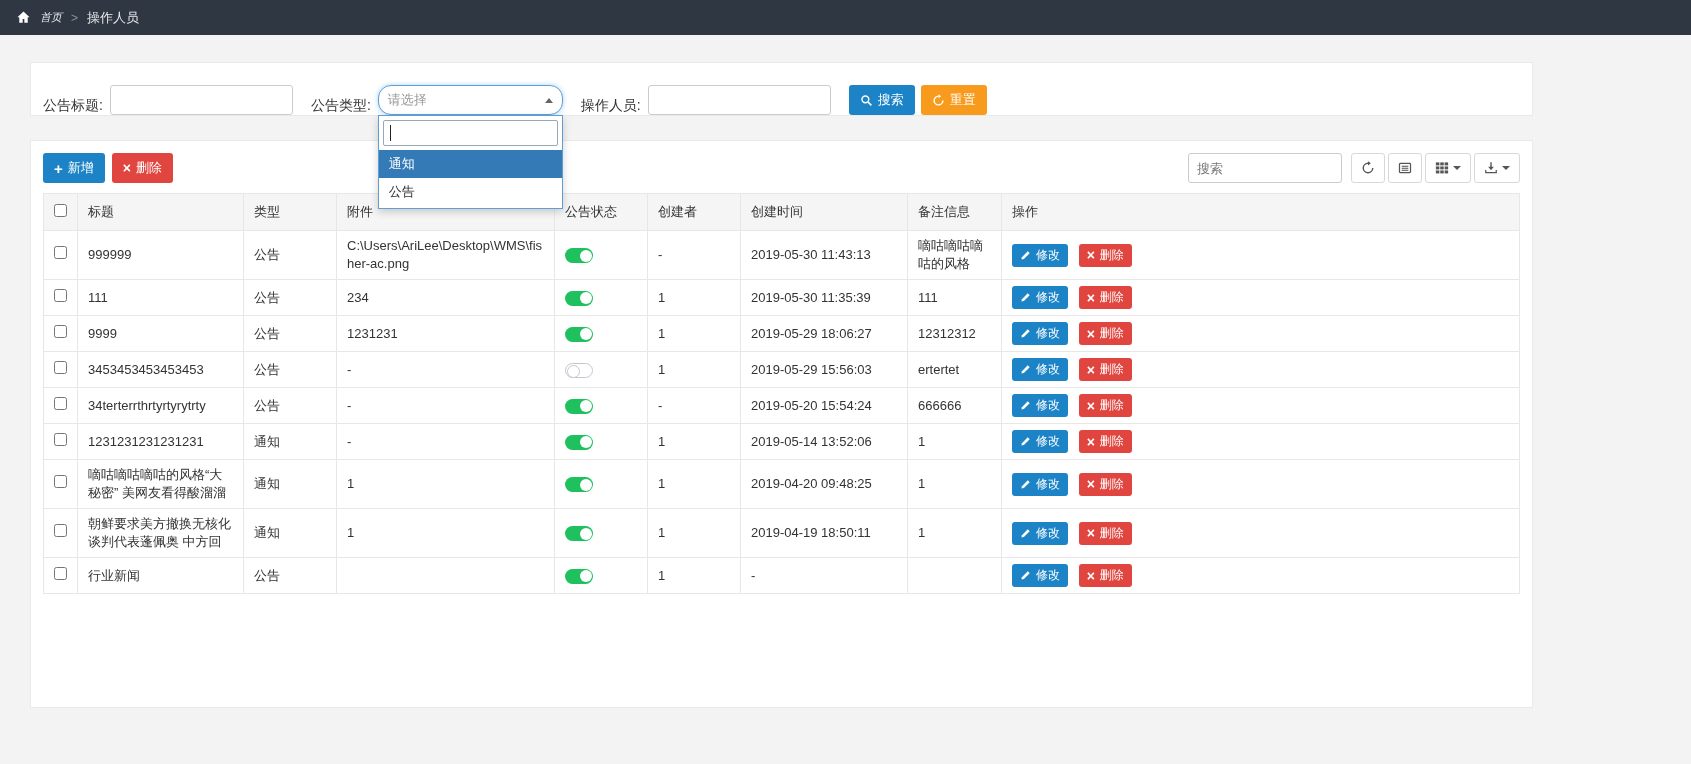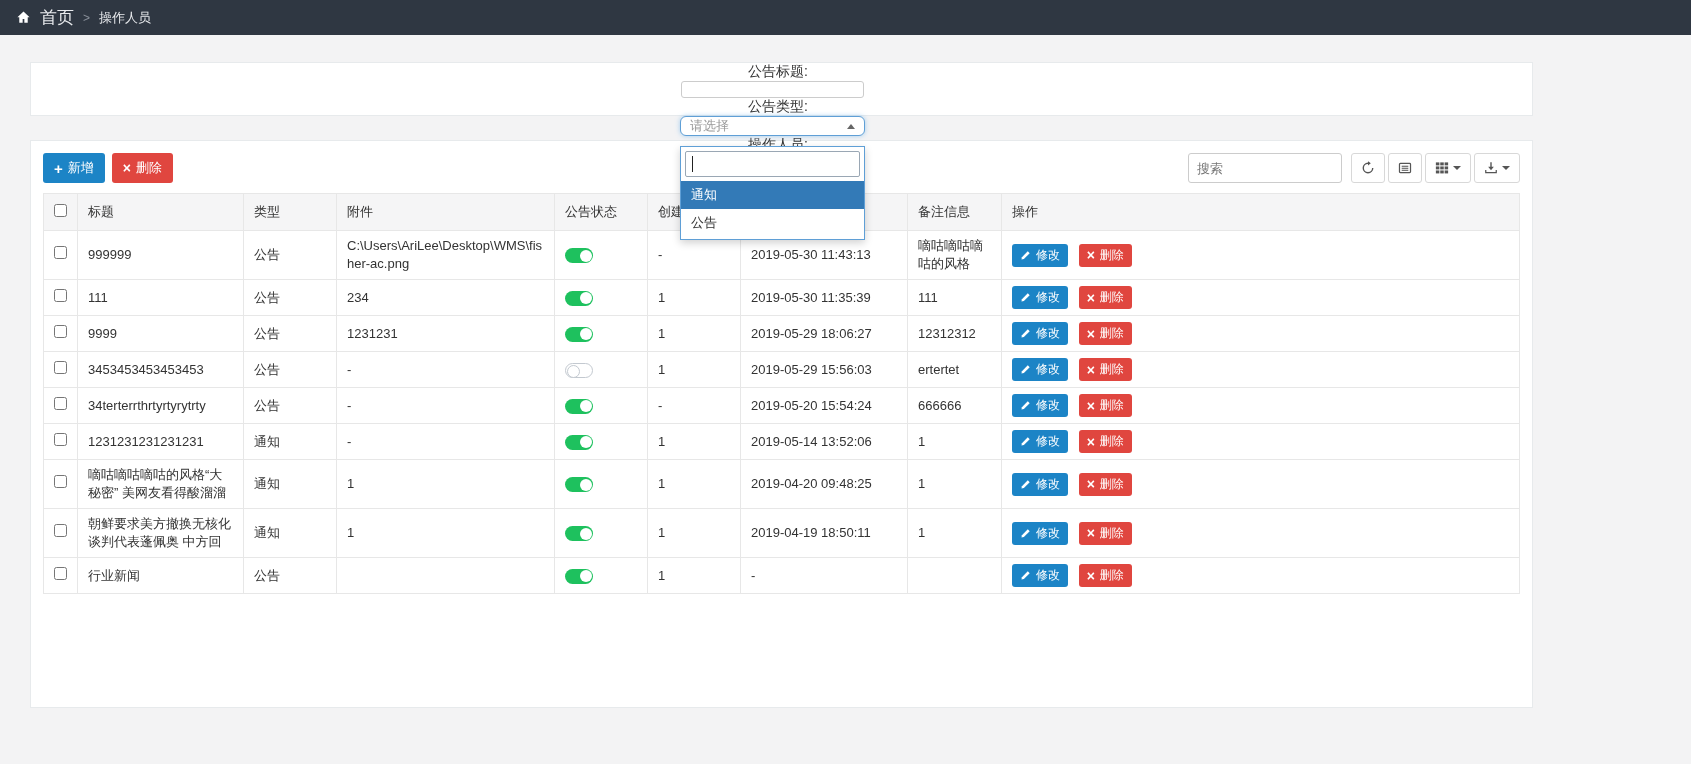--- a/index.html
+++ b/index.html
@@ -10,44 +10,44 @@
     font-family:"Liberation Sans","DejaVu Sans",sans-serif;
     font-size:14px; color:#333;
   }
 
   
   .topbar {
     height:35px; background:#2f3742; display:flex; align-items:center;
     padding:0 16px; gap:9px;
   }
   .topbar .home-ic { display:flex; align-items:center; cursor:pointer; }
-  .topbar .bc-link { color:#e9ebee; font-size:17px; cursor:pointer; text-decoration:none; }
+  .topbar .bc-link { color:#e9ebee; font-size:11px; cursor:pointer; text-decoration:none;font-style:italic; }
   .topbar .bc-sep  { color:#8a909a; font-size:12px; }
   .topbar .bc-cur  { color:#e9ebee; font-size:13px; }
 
   .content { width:1503px; margin-left:30px; }
 
   .panel { background:#fff; border:1px solid #e7eaec; }
 
   
   .filter-panel {
-    margin-top:27px; height:54px; display:flex; align-items:center;
-    padding:0 12px; position:relative; z-index:20;flex-direction:column;
+    margin-top:27px; height:54px; display:flex; align-items:flex-end;
+    padding:0 12px; position:relative; z-index:20;
   }
   .f-label { font-size:14px; color:#333; margin-right:7px; white-space:nowrap; }
   .txt {
     height:30px; border:1px solid #ccc; border-radius:3px; padding:0 8px;
     font-size:13px; font-family:inherit; color:#333; outline:none; background:#fff;
   }
   .f-input { width:183px; margin-right:18px; }
 
   
   .sel {
     position:relative; width:185px; height:30px; margin-right:18px;
-    border:1px solid #5f9fd6; border-radius:6px; background:#fff;
+    border:1px solid #5f9fd6; border-radius:13px; background:#fff;
     box-shadow:0 0 5px rgba(102,175,233,.55);
     display:flex; align-items:center; padding:0 9px; cursor:pointer;
   }
   .sel .ph { color:#999; font-size:13px; flex:1; }
   .caret-up {
     width:0; height:0; border-left:4px solid transparent; border-right:4px solid transparent;
     border-bottom:5px solid #666;
   }
   .caret-down {
     display:inline-block; width:0; height:0;

